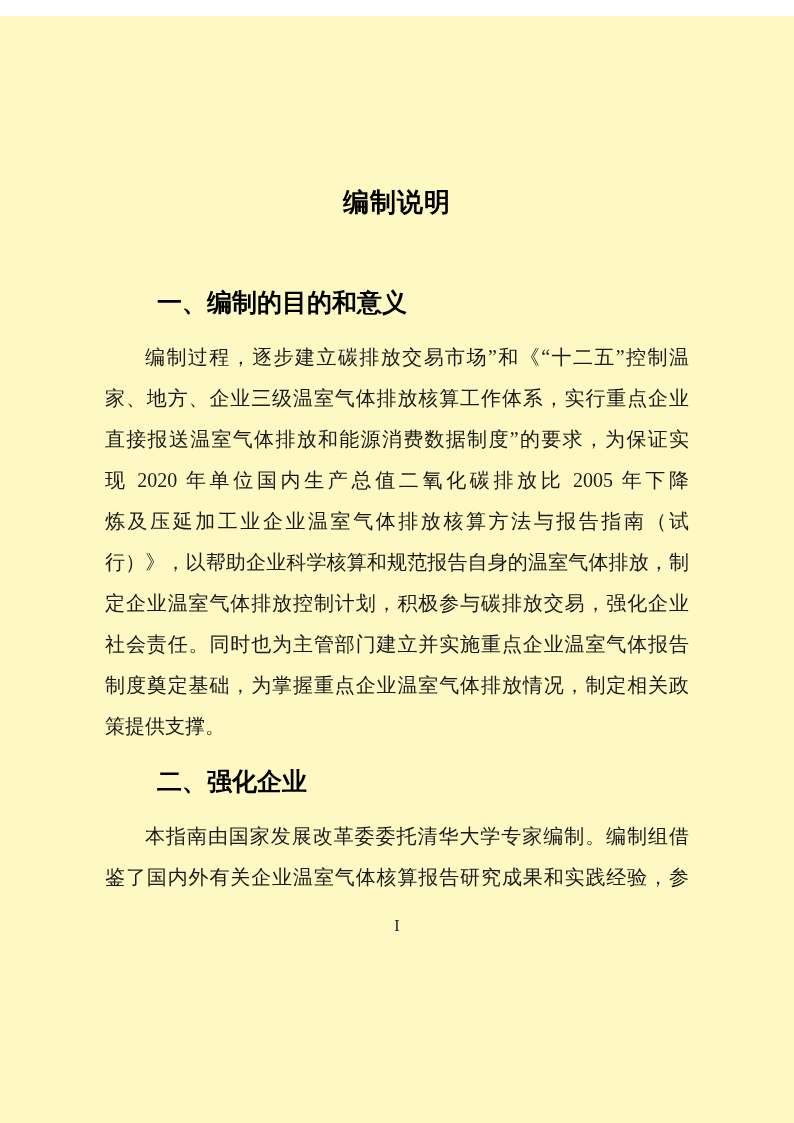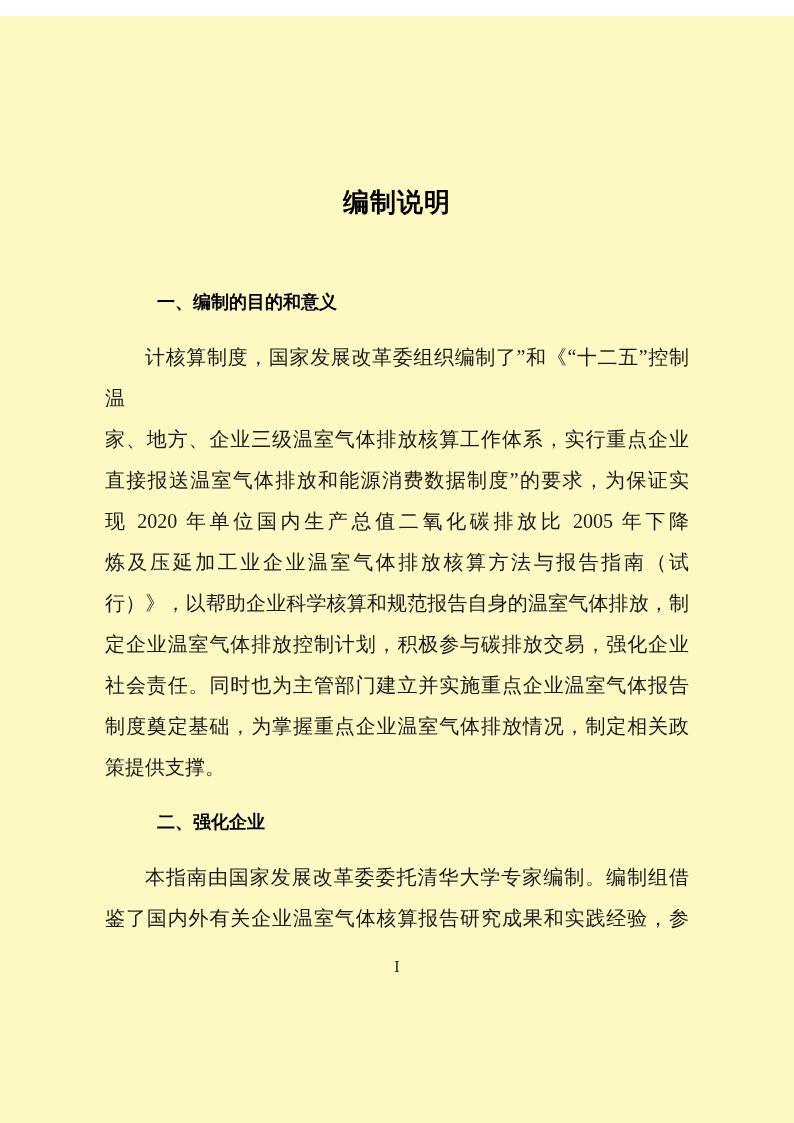--- a/index.html
+++ b/index.html
@@ -26,21 +26,21 @@
     font-size: 26px;
     line-height: 40px;
     text-align: center;
     color: #000000;
     letter-spacing: 1px;
   }
   .section-heading {
     margin: 0;
     font-family: "Liberation Sans", "DejaVu Sans", sans-serif;
     font-weight: bold;
-    font-size: 18px;
+    font-size: 25px;
     line-height: 41px;
     text-indent: 52px;
     color: #000000;
   }
   .section-heading.first {
     margin-top: 60px;
   }
   .section-heading.later {
     margin-top: 14px;
   }
@@ -75,21 +75,21 @@
 </head>
 <body>
 
 <div class="page">
 
   <h1 class="doc-title">编制说明</h1>
 
   <h2 class="section-heading first">一、编制的目的和意义</h2>
 
   <div class="para">
-      <div class="line">计核算制度，国家发展改革委组织编制了”和《“十二五”控制温</div>
+      <div class="line">编制过程，逐步建立碳排放交易市场”和《“十二五”控制温</div>
       <div class="line">家、地方、企业三级温室气体排放核算工作体系，实行重点企业</div>
       <div class="line">直接报送温室气体排放和能源消费数据制度”的要求，为保证实</div>
       <div class="line">现 2020 年单位国内生产总值二氧化碳排放比 2005 年下降</div>
       <div class="line">炼及压延加工业企业温室气体排放核算方法与报告指南（试</div>
       <div class="line">行）》，以帮助企业科学核算和规范报告自身的温室气体排放，制</div>
       <div class="line">定企业温室气体排放控制计划，积极参与碳排放交易，强化企业</div>
       <div class="line">社会责任。同时也为主管部门建立并实施重点企业温室气体报告</div>
       <div class="line">制度奠定基础，为掌握重点企业温室气体排放情况，制定相关政</div>
       <div class="line">策提供支撑。</div>
     </div>

